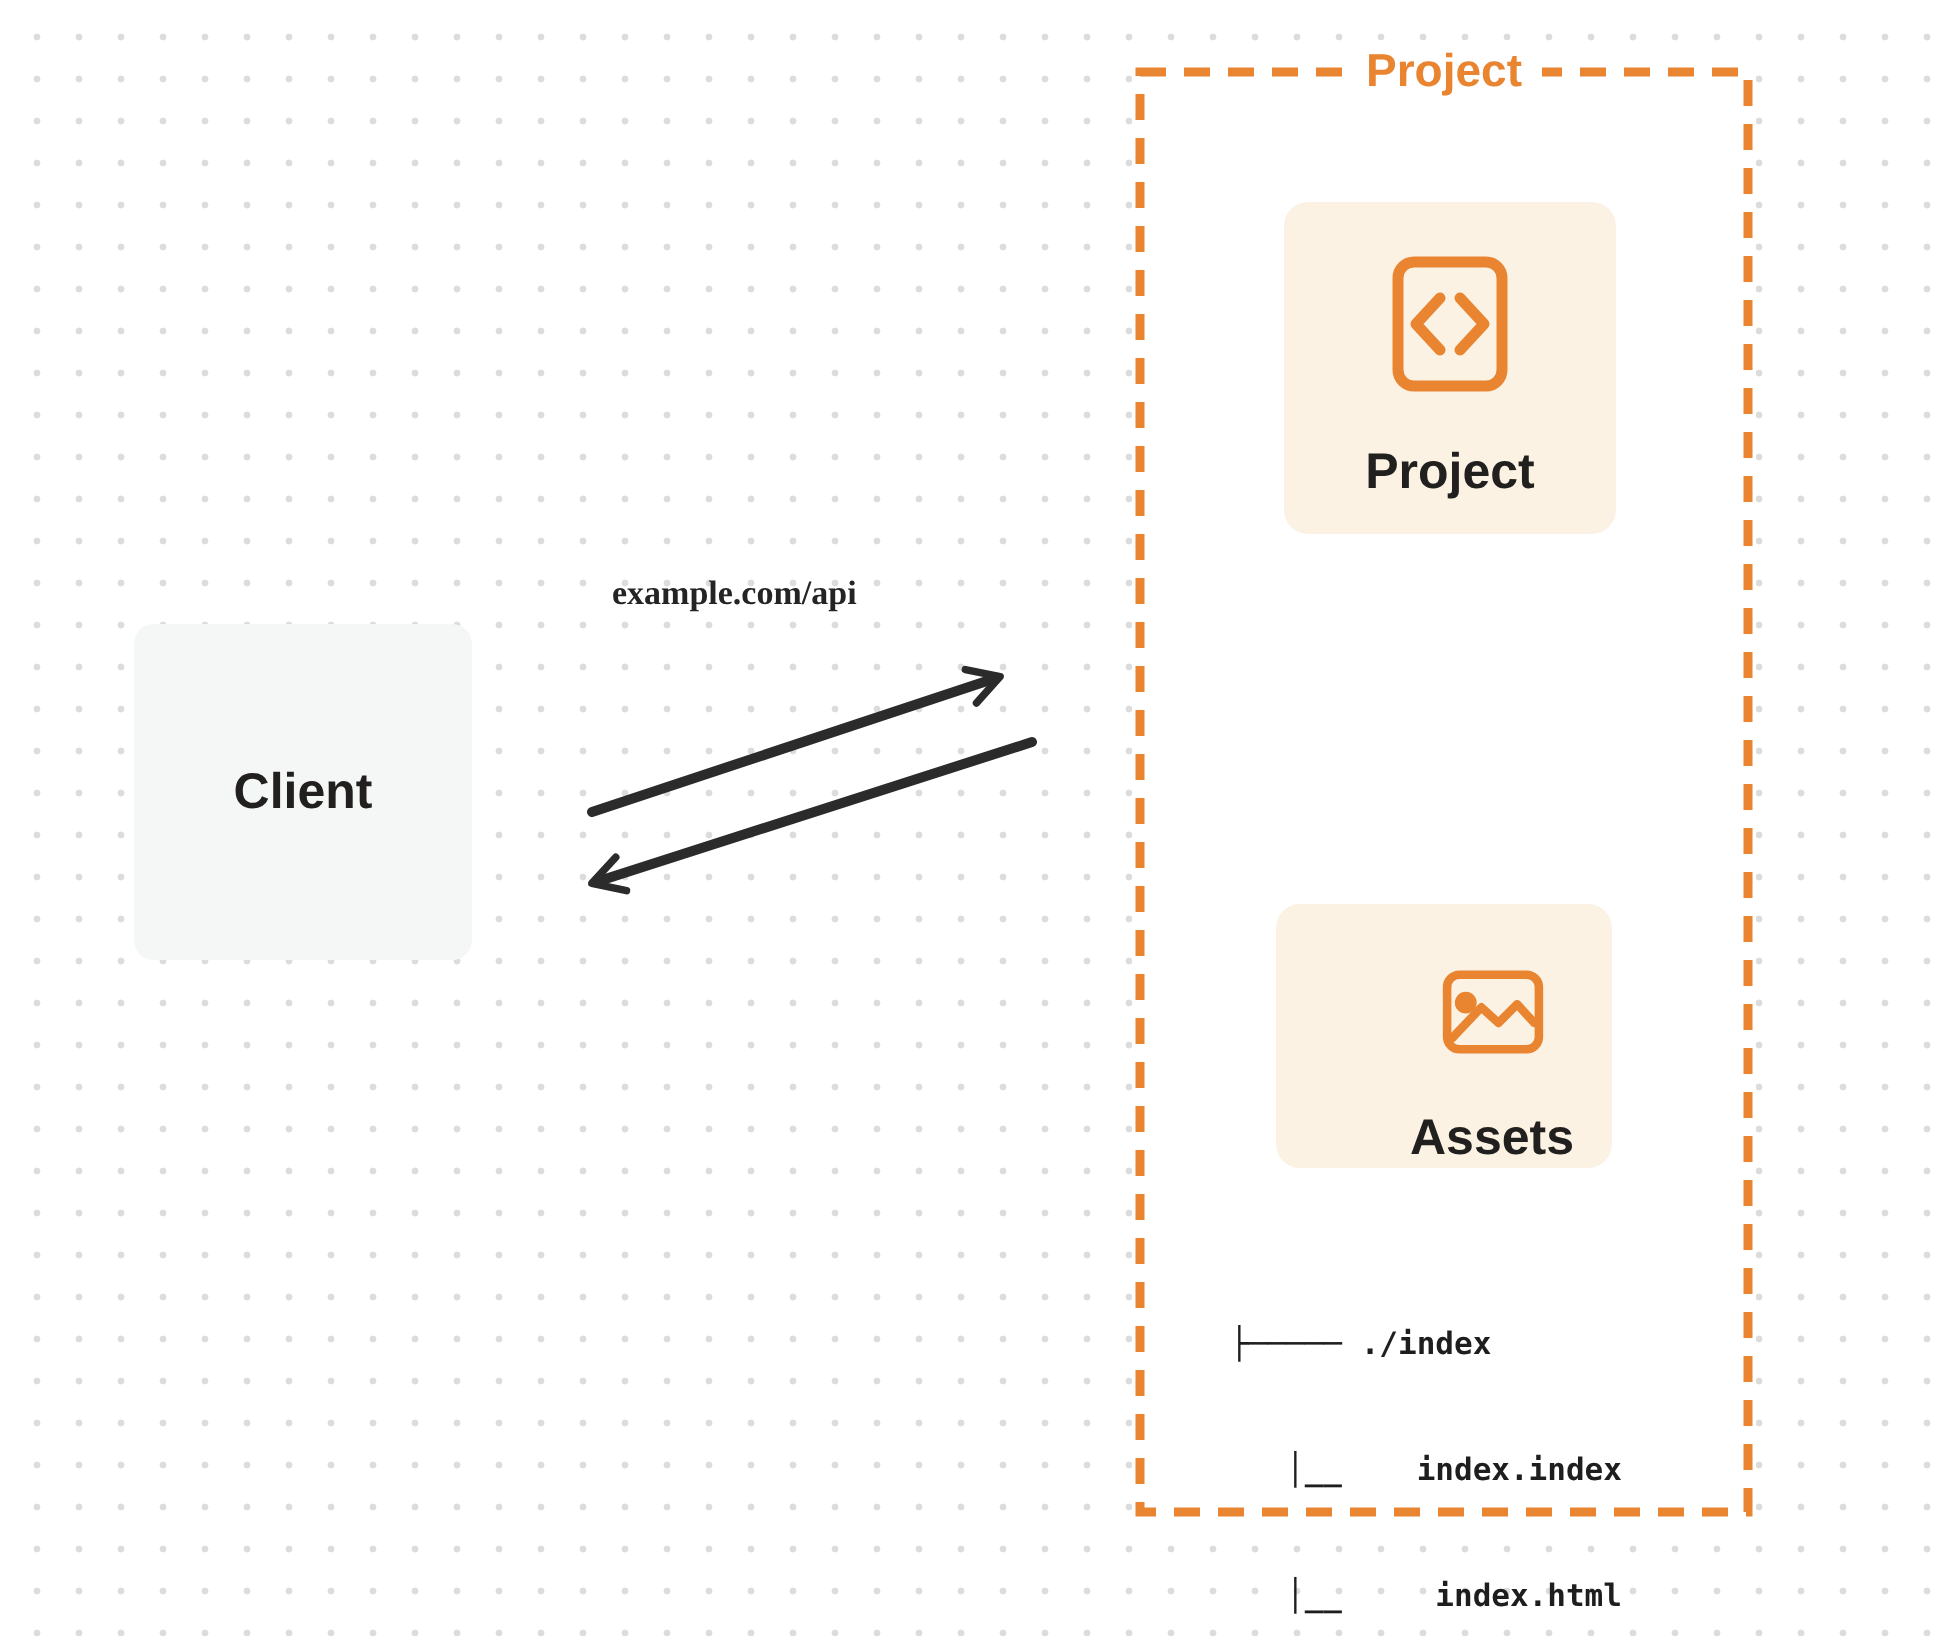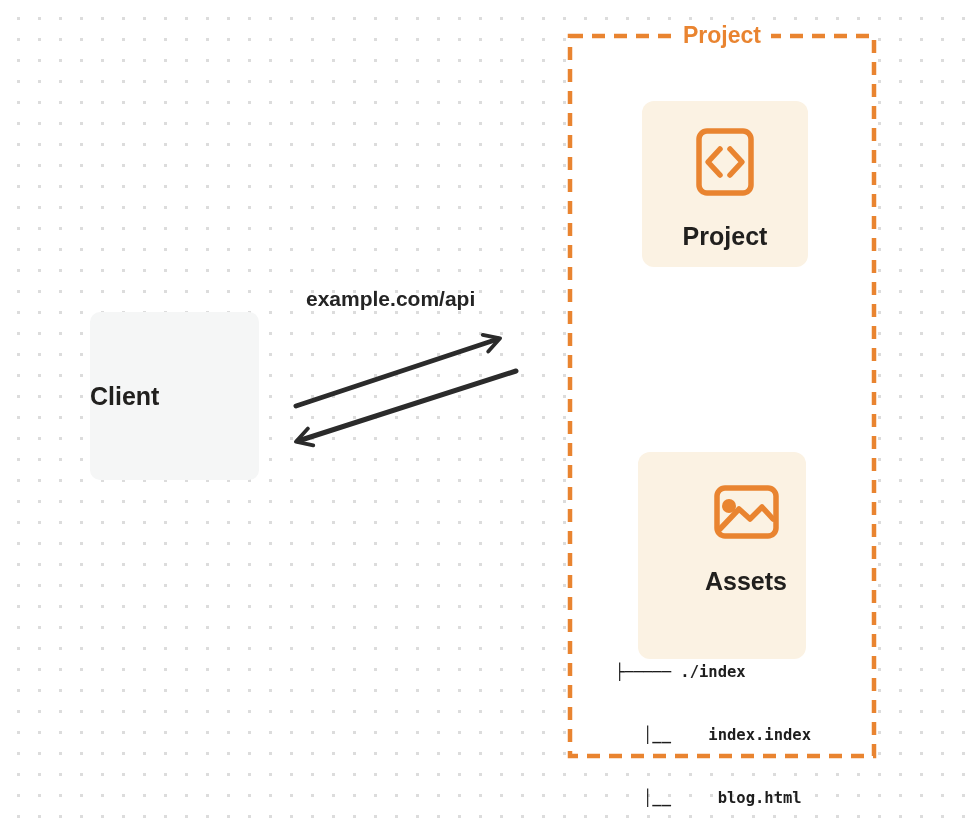--- a/index.html
+++ b/index.html
@@ -27,45 +27,45 @@
     white-space:nowrap;
   }
 
   
   .card {
     position:absolute; background:#FBF2E3; border-radius:12px;
     display:flex; flex-direction:column; align-items:center;
     box-sizing:border-box;
   }
   .card-worker { left:76px; top:69px; width:166px; height:166px; padding-top:27px; }
-  .card-assets { left:72px; top:420px; width:168px; height:207px; padding-top:33px;padding-left:48px; }
+  .card-assets { left:72px; top:420px; width:168px; height:132px; padding-top:33px;padding-left:48px; }
   .card-label { font-weight:700; font-size:25px; line-height:30px; color:#21201E; }
   .card-worker .card-label { margin-top:25px; }
   .card-assets .card-label { margin-top:27px; }
 
   
   .file-tree {
     position:absolute; left:49px; top:588px;
     font-family:"DejaVu Sans Mono", monospace;
     font-size:15.5px; line-height:21px; font-weight:600;
     color:#1E1E1E; white-space:pre;
   }
 
   
   .client-box {
-    position:absolute; left:90px; top:312px; width:169px; height:168px;
+    position:absolute; left:67px; top:312px; width:169px; height:168px;
     background:#F5F6F6; border-radius:10px;
-    display:flex; align-items:center; justify-content:flex-start;
+    display:flex; align-items:center; justify-content:center;
   }
   .client-label { font-weight:700; font-size:25px; color:#21201E; }
 
   
   .conn-label {
     position:absolute; left:306px; top:287px;
-    font-weight:700; font-size:21px; color:#242424; white-space:nowrap;
+    font-weight:700; font-size:17px; color:#242424; white-space:nowrap;font-family:Liberation Serif, serif;
   }
   .arrows { position:absolute; left:0; top:0; width:980px; height:818px; pointer-events:none; }
 </style>
 </head>
 <body>
 
 <div class="canvas">
 
   <svg class="arrows" viewBox="0 0 980 818">
     <defs>
@@ -103,18 +103,18 @@
         <rect x="3" y="3" width="59" height="48" rx="8" fill="none" stroke="#E98430" stroke-width="5.5"></rect>
         <circle cx="15" cy="21" r="7" fill="#E98430"></circle>
         <polyline points="6,44 25,24 36,34 48,22 59,34" fill="none" stroke="#E98430" stroke-width="5.5" stroke-linecap="round" stroke-linejoin="round"></polyline>
       </svg>
       <div class="card-label">Assets</div>
     </div>
 
     <div class="file-tree">
       <div>├───── ./index</div>
       <div>   │__    index.index</div>
-      <div>   │__     blog.html</div>
+      <div>   │__     index.html</div>
       
     </div>
   </div>
 
 </div>
 
 </body></html>

